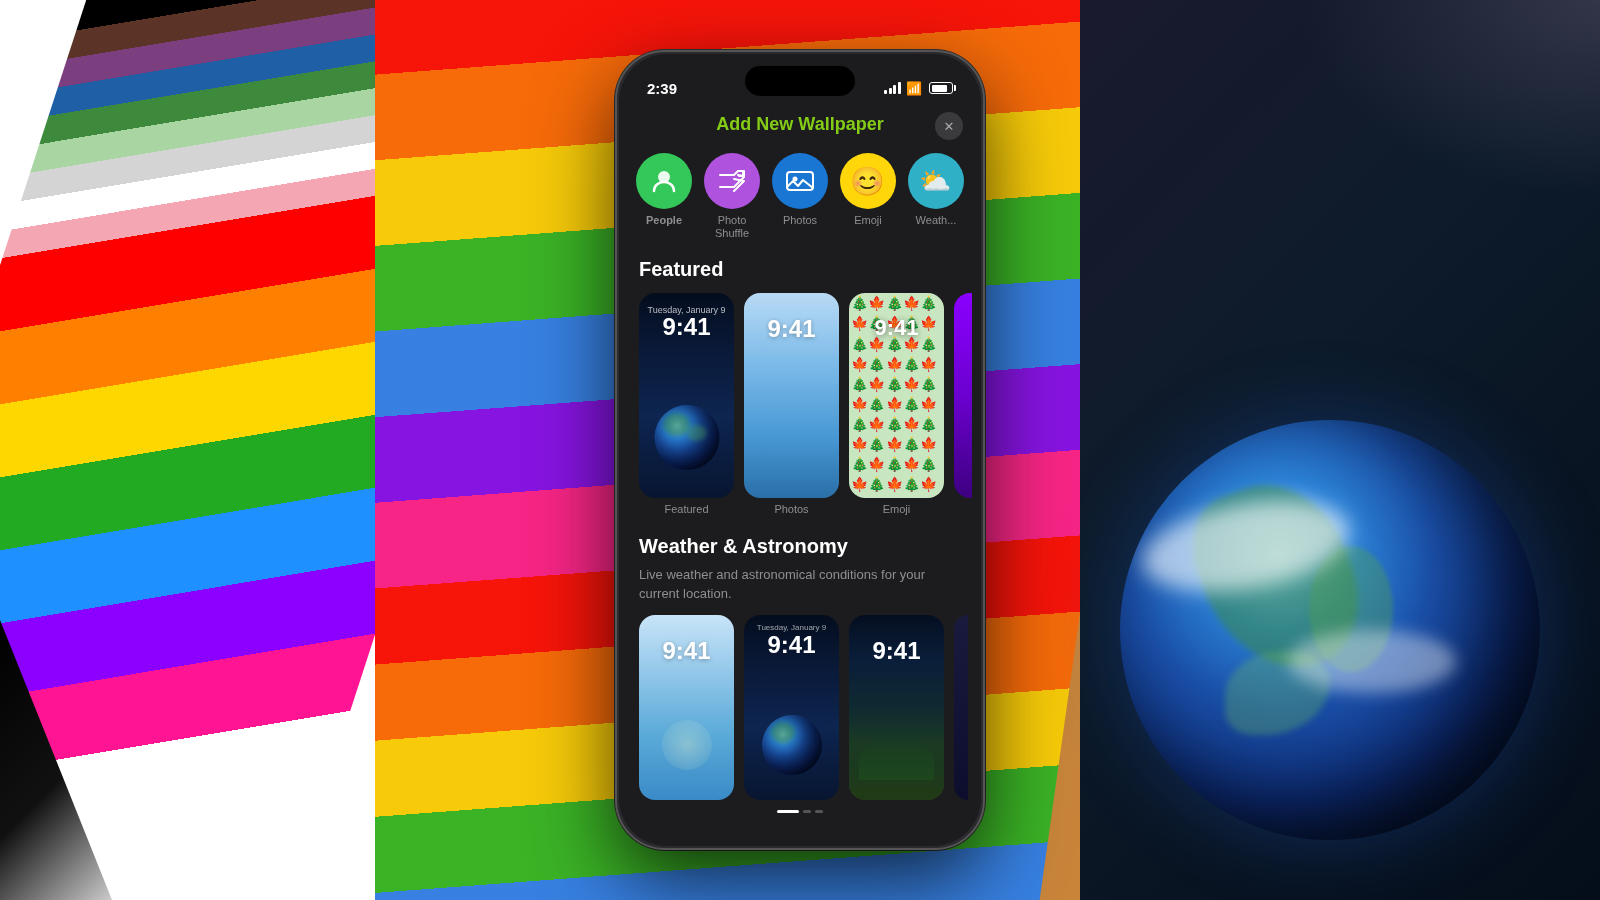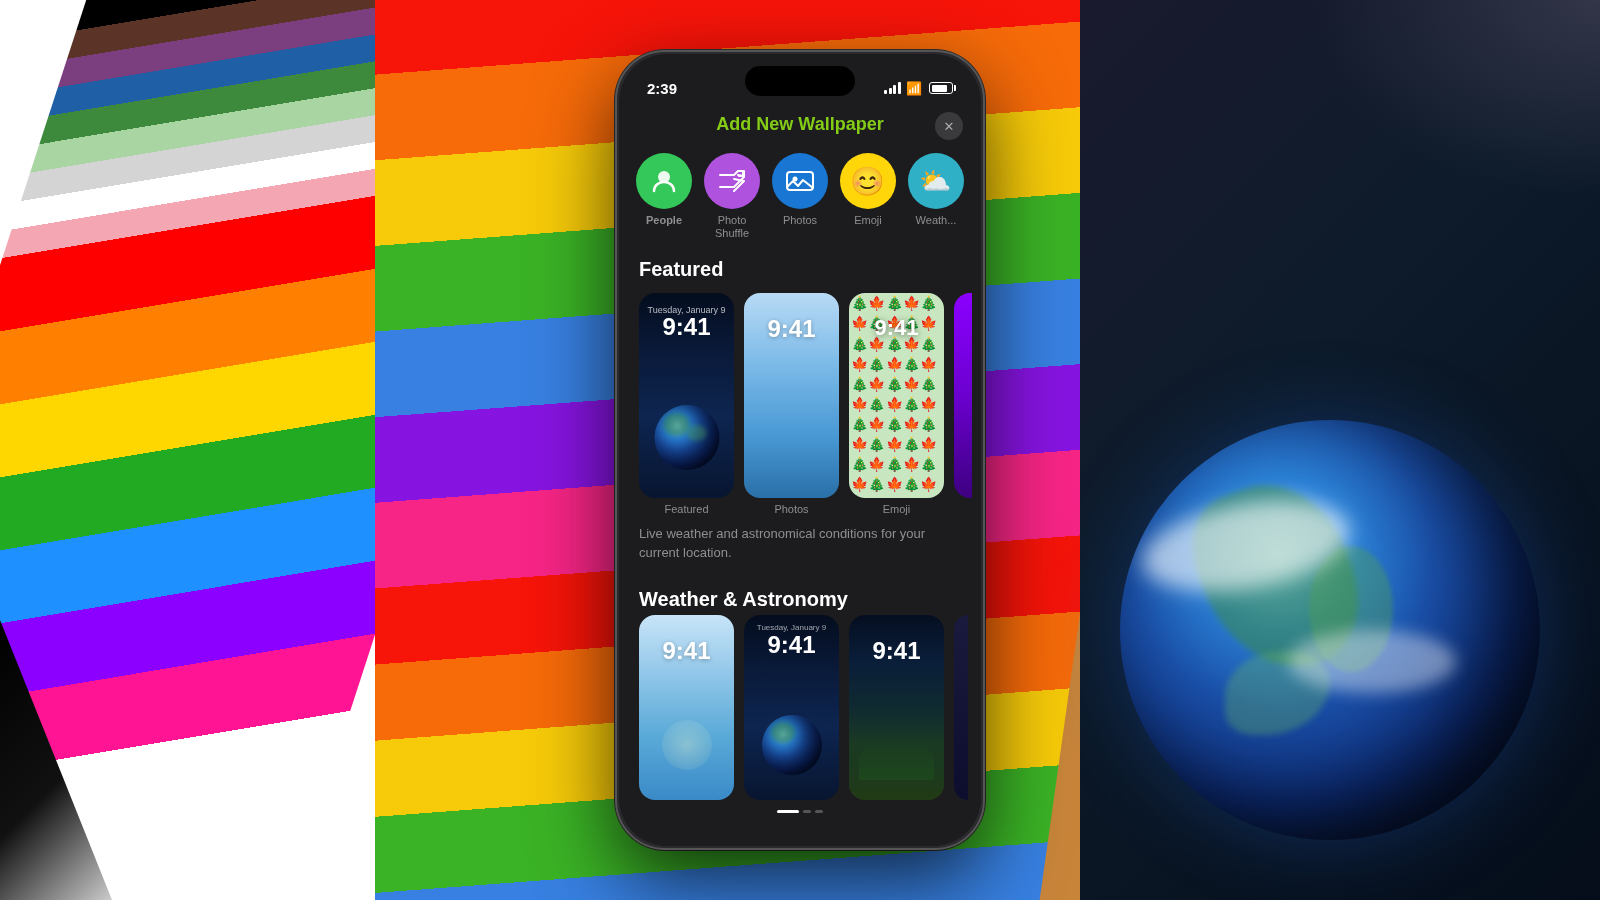--- a/index.html
+++ b/index.html
@@ -251,22 +251,22 @@
             </div>
             <div style="color:#8e8e93;font-size:11px;text-align:center;padding-top:5px;">Emoji</div>
           </div>
 
           <div style="width:18px;flex-shrink:0;cursor:pointer;">
             <div style="height:205px;border-radius:16px 0 0 16px;overflow:hidden;background:linear-gradient(180deg, #8B00FF 0%, #6B00CF 50%, #3d0080 100%);"></div>
           </div>
 
         </div>
 
+        <div style="color:white;font-size:20px;font-weight:700;padding:14px 20px 4px;">Weather &amp; Astronomy</div>
         <div style="color:#8e8e93;font-size:13px;padding:4px 20px 12px;line-height:1.4;">Live weather and astronomical conditions for your current location.</div>
-        <div style="color:white;font-size:20px;font-weight:700;padding:14px 20px 4px;">Weather &amp; Astronomy</div>
 
         <div style="display:flex;gap:10px;padding:0 20px;">
 
           <div style="width:95px;flex-shrink:0;cursor:pointer;">
             <div style="height:185px;border-radius:16px;overflow:hidden;background:linear-gradient(180deg, #c8e4f8 0%, #8cc4e8 35%, #5aaad8 65%, #3a8ac8 100%);position:relative;">
               <div style="position:absolute;top:22px;left:0;right:0;text-align:center;color:white;font-size:24px;font-weight:700;text-shadow:0 1px 4px rgba(0,0,0,0.3);">9:41</div>
 
               <div style="position:absolute;bottom:30px;left:50%;transform:translateX(-50%);width:50px;height:50px;background:radial-gradient(circle, rgba(255,255,200,0.3), transparent);border-radius:50%;"></div>
             </div>
           </div>

